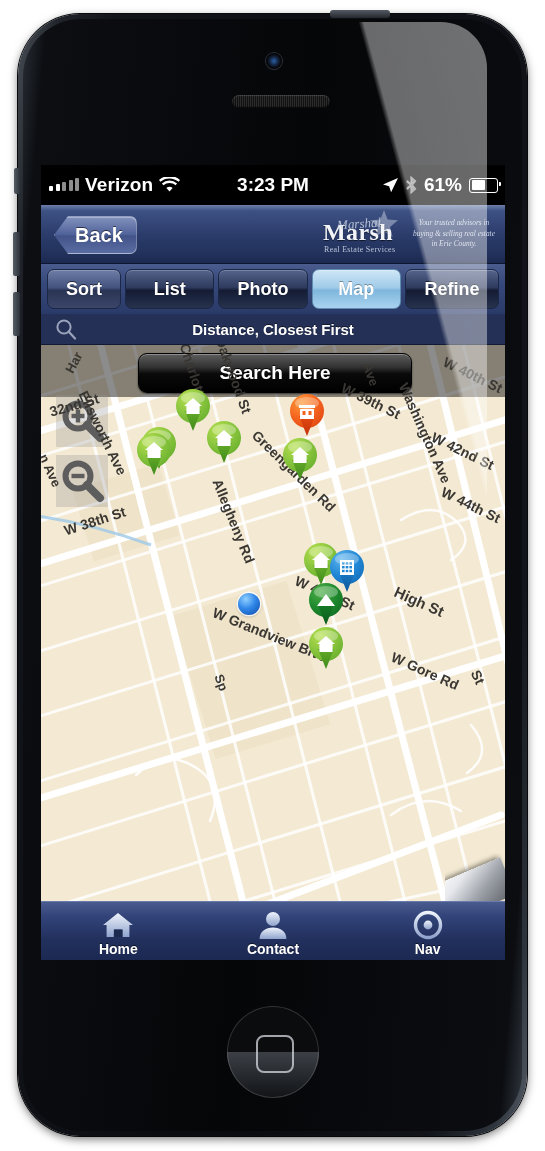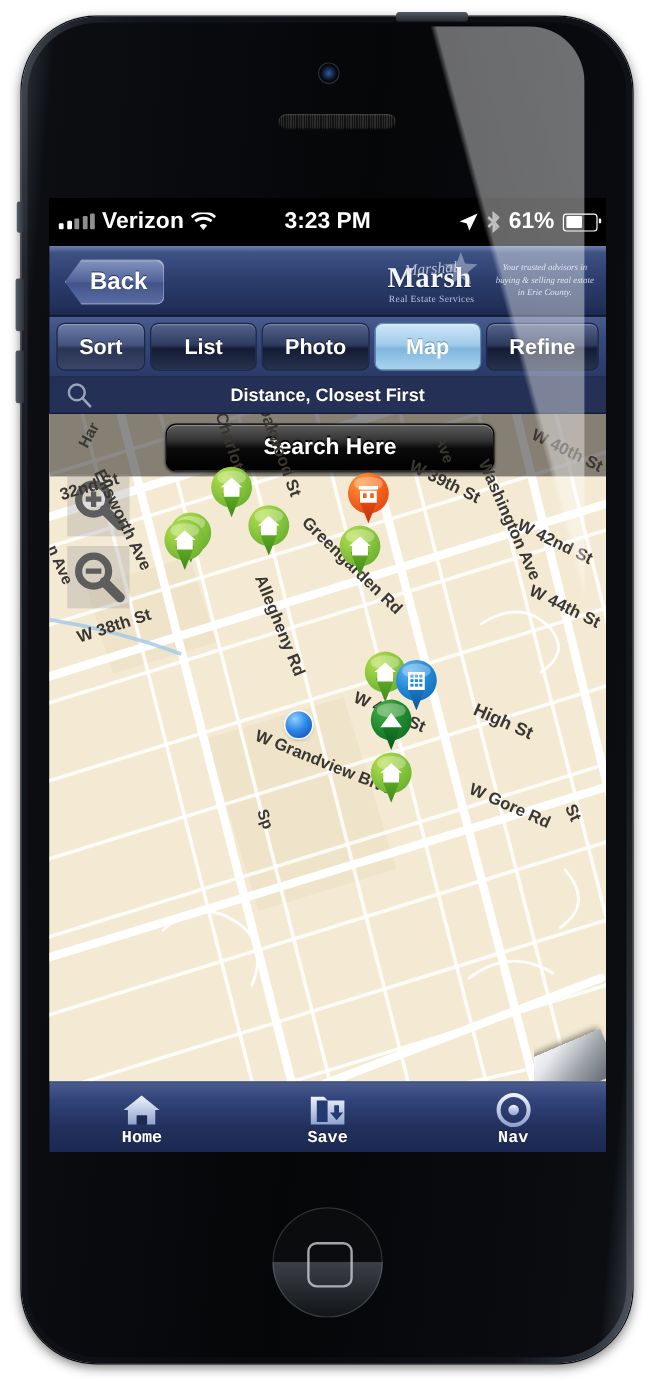--- a/index.html
+++ b/index.html
@@ -145,21 +145,21 @@
       box-shadow:0 0 0 1.5px rgba(255,255,255,.85),0 1px 3px rgba(0,0,0,.5);}
   .street{position:absolute;color:#3a3733;font-size:13.5px;font-weight:bold;white-space:nowrap;
       font-family:"Liberation Sans",sans-serif;}
 
   
   #toolbar{position:relative;height:62px;
       background:linear-gradient(180deg,#4a5c8e 0%,#32447a 22%,#22305d 60%,#1a2750 100%);
       border-top:1px solid #6a7cae;display:flex;}
   .tb-item{flex:1;display:flex;flex-direction:column;align-items:center;justify-content:center;gap:1px;}
   .tb-item svg{width:34px;height:30px;}
-  .tb-label{font-size:14px;font-weight:bold;color:#fff;text-shadow:0 -1px 0 rgba(0,0,0,.6);font-family:Liberation Mono, monospace;}
+  .tb-label{font-size:14px;font-weight:bold;color:#fff;text-shadow:0 -1px 0 rgba(0,0,0,.6);}
 </style>
 </head>
 <body>
 
 <div id="phone">
   <div id="phone-inner"></div>
 </div>
 <div id="btn-power" class="side-btn"></div>
 <div id="btn-silent" class="side-btn"></div>
 <div id="btn-volup" class="side-btn"></div>
@@ -456,26 +456,24 @@
         <span class="tb-label">Home</span>
       </div>
       <div class="tb-item">
         <svg viewBox="0 0 34 30">
           <defs>
             <linearGradient id="g1" x1="0" y1="0" x2="0" y2="1">
               <stop offset="0" stop-color="#eef3fb"></stop>
               <stop offset="1" stop-color="#8fa3cd"></stop>
             </linearGradient>
           </defs>
-          <path d="M3 4h11l3 3h14v20H3z" fill="url(#g1)"></path>
-          <path d="M8 7h9v18H8z" fill="#243a72"></path>
-          <path d="M21 10v8h-4l6 7 6-7h-4v-8z" fill="#fff" opacity=".0"></path>
-          <path d="M22.5 11h4v6h3.5l-5.5 6.5L19 17h3.5z" fill="#243a72"></path>
+          <circle cx="17" cy="9" r="7" fill="url(#g1)"></circle>
+          <path d="M3.6 29c0-7.4 6-11.4 13.4-11.4S30.4 21.6 30.4 29z" fill="url(#g1)"></path>
         </svg>
-        <span class="tb-label">Save</span>
+        <span class="tb-label">Contact</span>
       </div>
       <div class="tb-item">
         <svg viewBox="0 0 34 30">
           <defs>
             <linearGradient id="g1" x1="0" y1="0" x2="0" y2="1">
               <stop offset="0" stop-color="#eef3fb"></stop>
               <stop offset="1" stop-color="#8fa3cd"></stop>
             </linearGradient>
           </defs>
           <circle cx="17" cy="15" r="12.5" fill="none" stroke="url(#g1)" stroke-width="3.4"></circle>

